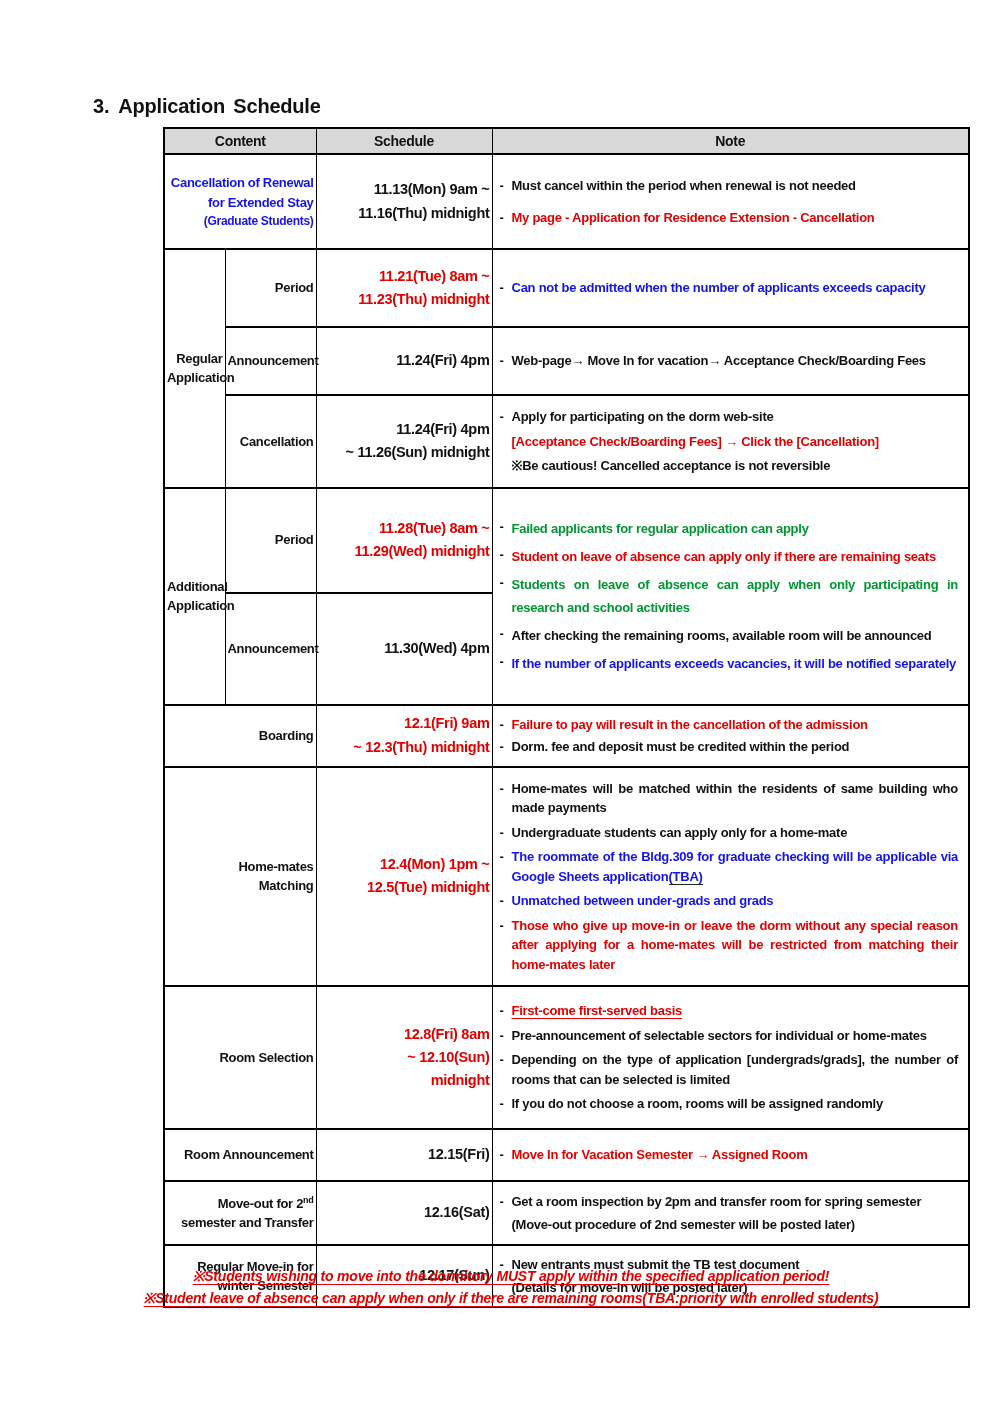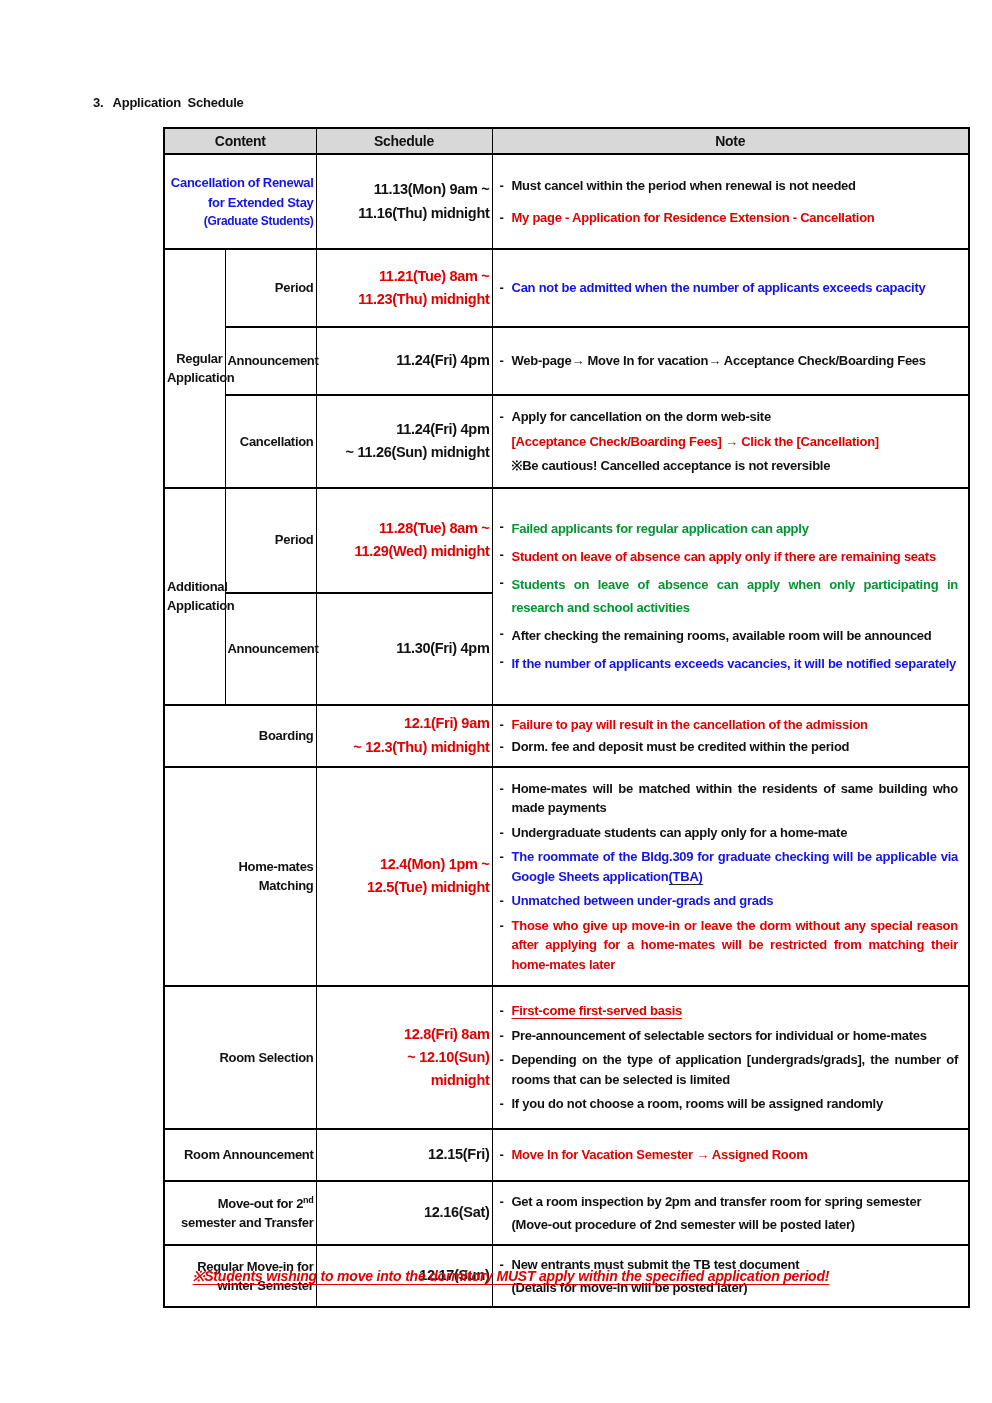--- a/index.html
+++ b/index.html
@@ -3,21 +3,21 @@
 <meta charset="utf-8">
 <style>
   :root{
     --red:#e00000; --blue:#1414e6; --green:#009632;
     --ink:#111; --hdr-bg:#d8d8d8; --line:#000;
   }
   *{box-sizing:border-box;}
   html,body{margin:0;padding:0;background:#fff;}
   .page{position:relative;width:992px;height:1403px;background:#fff;
         font-family:"Liberation Sans",sans-serif;color:var(--ink);overflow:hidden;}
-  .title{position:absolute;left:93px;top:95px;font-size:13px;font-weight:bold;
+  .title{position:absolute;left:93px;top:95px;font-size:20px;font-weight:bold;
          letter-spacing:-.2px;}
   .title .num{margin-right:9px;}
   .title .txt{word-spacing:3px;}
 
   .tbl-wrap{position:absolute;left:115px;top:127px;margin-left:48px;}
   table{border-collapse:collapse;table-layout:fixed;width:805px;
         border:2px solid var(--line);border-top-width:2.5px;border-bottom-width:2.5px;}
   th,td{border:1.5px solid var(--line);border-top-width:2px;border-bottom-width:2px;
         padding:0;vertical-align:middle;}
   tr.hdr th{background:var(--hdr-bg);font-size:14px;font-weight:bold;height:26px;
@@ -125,21 +125,21 @@
 
       <tr style="height:80px">
         <td class="lbl">Cancellation</td>
         <td class="sched">
           <div>11.24(Fri) 4pm</div>
           <div>~ 11.26(Sun) midnight</div>
         </td>
         <td class="notes g5">
           <div class="note">
                 <span class="dash">-</span>
-                <div class="ntext c-black">Apply for cancellation on the dorm web-site</div>
+                <div class="ntext c-black">Apply for participating on the dorm web-site</div>
               </div>
           <div class="note indent">
                 <span class="dash">-</span>
                 <div class="ntext c-red">[Acceptance Check/Boarding Fees] → Click the [Cancellation]</div>
               </div>
           <div class="note indent">
                 <span class="dash">-</span>
                 <div class="ntext c-black">※Be cautious! Cancelled acceptance is not reversible</div>
               </div>
         </td>
@@ -175,21 +175,21 @@
           <div class="note">
                 <span class="dash">-</span>
                 <div class="ntext c-blue">If the number of applicants exceeds vacancies, it will be notified separately</div>
               </div>
         </td>
       </tr>
 
       <tr style="height:112px">
         <td class="lbl">Announcement</td>
         <td class="sched">
-          <div>11.30(Fri) 4pm</div>
+          <div>11.30(Wed) 4pm</div>
         </td>
       </tr>
 
       <tr style="height:58px">
         <td colspan="2" class="lbl">Boarding</td>
         <td class="sched c-red">
           <div>12.1(Fri) 9am</div>
           <div>~ 12.3(Thu) midnight</div>
         </td>
         <td class="notes g3">
@@ -316,15 +316,16 @@
               </div>
         </td>
       </tr>
 
     </tbody>
       </table>
   </div>
 
   <div class="footnotes">
     <div class="fnote">※Students wishing to move into the dormitory MUST apply within the specified application period!</div>
+    <div class="fnote">※Student leave of absence can apply when only if there are remaining rooms(TBA:priority with enrolled students)</div>
   </div>
 
 </div>
 
 </body></html>

